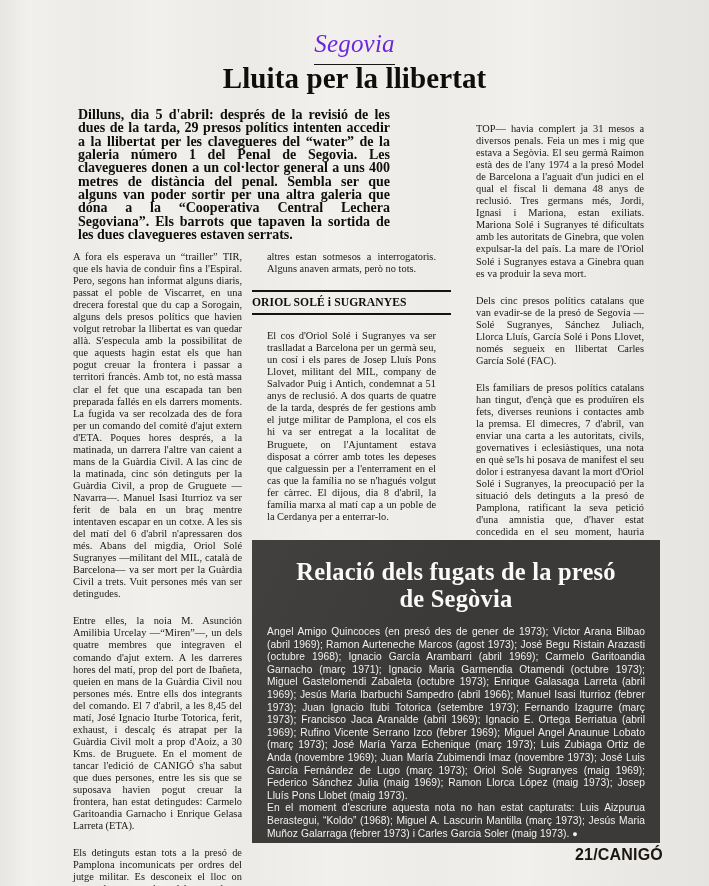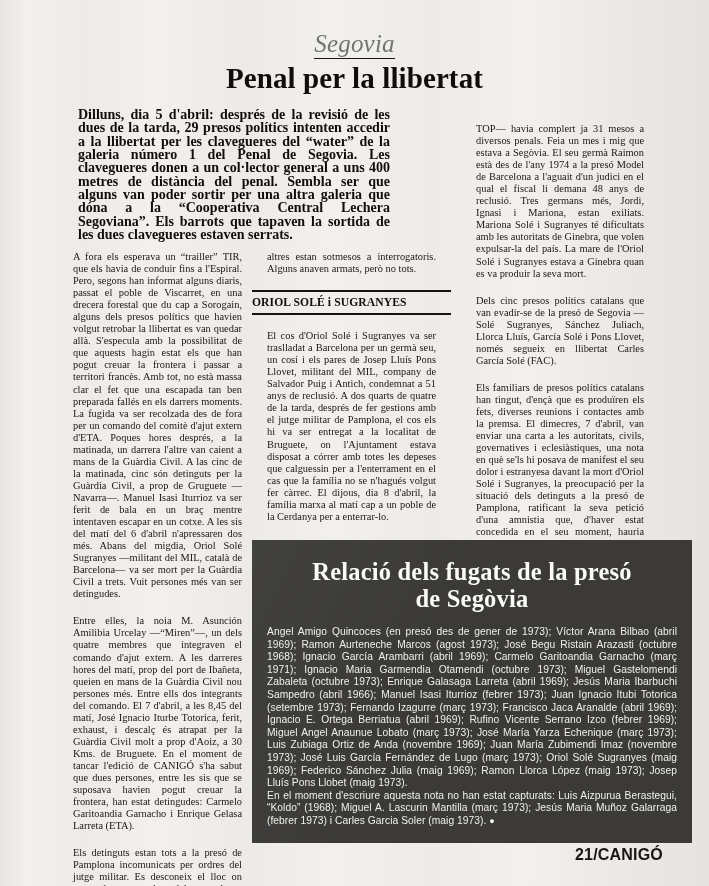--- a/index.html
+++ b/index.html
@@ -42,22 +42,22 @@
     left: 0; right: 0;
     top: 30px;
     text-align: center;
   }
   .kicker span {
     font-family: "Liberation Serif", "DejaVu Serif", serif;
     font-style: italic;
     font-size: 25px;
     letter-spacing: 0.2px;
     border-bottom: 1.6px solid #1a1713;
-    padding-bottom: 1px;
-    color: #737373;
+    padding-bottom: 7px;
+    color: #6d28d9;
   }
   .headline {
     position: absolute;
     left: 0; right: 0;
     top: 62px;
     text-align: center;
     font-weight: bold;
     font-size: 29px;
     letter-spacing: 0.1px;
     color: #100e0b;
@@ -112,21 +112,21 @@
     font-weight: bold;
     letter-spacing: 0.15px;
   }
   .bullet { font-size: 9px; vertical-align: middle; }
 
   
   .box {
     position: absolute;
     left: 252px;
     top: 540px;
-    width: 440px;
+    width: 408px;
     height: 303px;
     background:
       linear-gradient(115deg, rgba(255,255,255,0.035) 0%, rgba(255,255,255,0.0) 40%),
       #3b3a38;
     box-sizing: border-box;
     padding: 14px 15px 10px 15px;
     color: #f4f3f1;
     overflow: hidden;
   }
   .box-title {
@@ -164,21 +164,21 @@
 </head>
 <body>
 
 <div class="page"></div>
 
 <div class="sheet">
 
   <div class="kicker">
     <span>Segovia</span>
   </div>
-  <div class="headline">Penal per la llibertat</div>
+  <div class="headline">Lluita per la llibertat</div>
 
   <div class="lead">Dilluns, dia 5 d'abril: després de la revisió de les dues de la tarda, 29 presos polítics intenten accedir a la llibertat per les clavegueres del “water” de la galeria número 1 del Penal de Segovia. Les clavegueres donen a un col·lector general a uns 400 metres de distància del penal. Sembla ser que alguns van poder sortir per una altra galeria que dóna a la “Cooperativa Central Lechera Segoviana”. Els barrots que tapaven la sortida de les dues clavegueres estaven serrats.</div>
 
   <div class="col" id="col1">
     <p>A fora els esperava un “trailler” TIR, que els havia de conduir fins a l'Espiral. Pero, segons han informat alguns diaris, passat el poble de Viscarret, en una drecera forestal que du cap a Sorogain, alguns dels presos polítics que havien volgut retrobar la llibertat es van quedar allà. S'especula amb la possibilitat de que aquests hagin estat els que han pogut creuar la frontera i passar a territori francès. Amb tot, no està massa clar el fet que una escapada tan ben preparada fallés en els darrers moments. La fugida va ser recolzada des de fora per un comando del comitè d'ajut extern d'ETA. Poques hores després, a la matinada, un darrera l'altre van caient a mans de la Guàrdia Civil. A las cinc de la matinada, cinc són detinguts per la Guàrdia Civil, a prop de Gruguete —Navarra—. Manuel Isasi Iturrioz va ser ferit de bala en un braç mentre intentaven escapar en un cotxe. A les sis del matí del 6 d'abril n'apressaren dos més. Abans del migdia, Oriol Solé Sugranyes —militant del MIL, català de Barcelona— va ser mort per la Guàrdia Civil a trets. Vuit persones més van ser detingudes.</p>
     <p>Entre elles, la noia M. Asunción Amilibia Urcelay —“Miren”—, un dels quatre membres que integraven el comando d'ajut extern. A les darreres hores del matí, prop del port de Ibañeta, queien en mans de la Guàrdia Civil nou persones més. Entre ells dos integrants del comando. El 7 d'abril, a les 8,45 del matí, José Ignacio Iturbe Totorica, ferit, exhaust, i descalç és atrapat per la Guàrdia Civil molt a prop d'Aoiz, a 30 Kms. de Bruguete. En el moment de tancar l'edició de CANIGÓ s'ha sabut que dues persones, entre les sis que se suposava havien pogut creuar la frontera, han estat detingudes: Carmelo Garitoandia Garnacho i Enrique Gelasa Larreta (ETA).</p>
     <p>Els detinguts estan tots a la presó de Pamplona incomunicats per ordres del jutge militar. Es desconeix el lloc on tenen els tres membres del comando —el quart, en aquests moments, encara no ha estat trobat—. Però el que sí és cert i segur, i el cap de la Guàrdia Civil, tinent-general Angel Campano, ho va explicitar en una notícia de “Cifra”, és que uns i</p>
   </div>
 
   <div class="col" id="col2">

